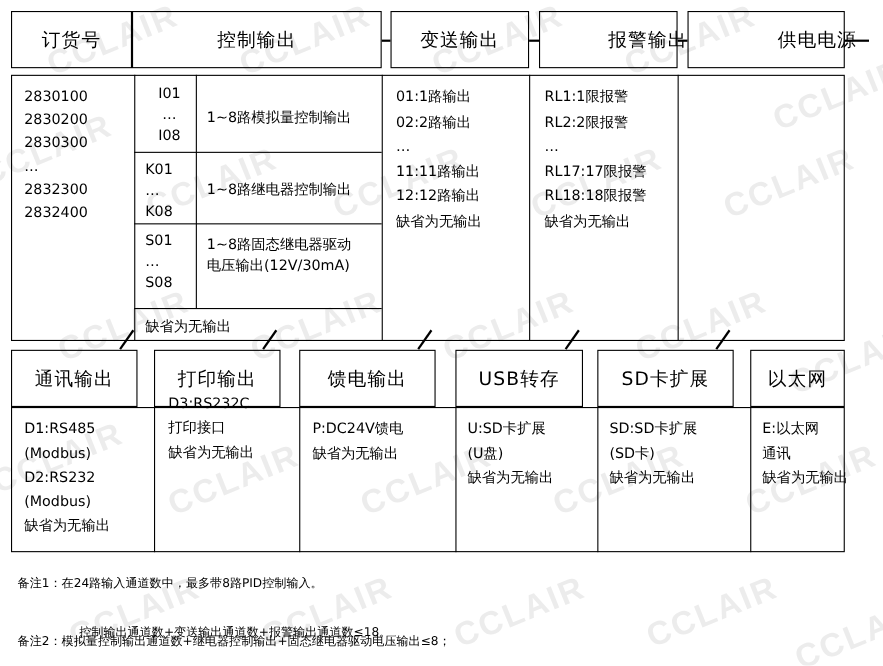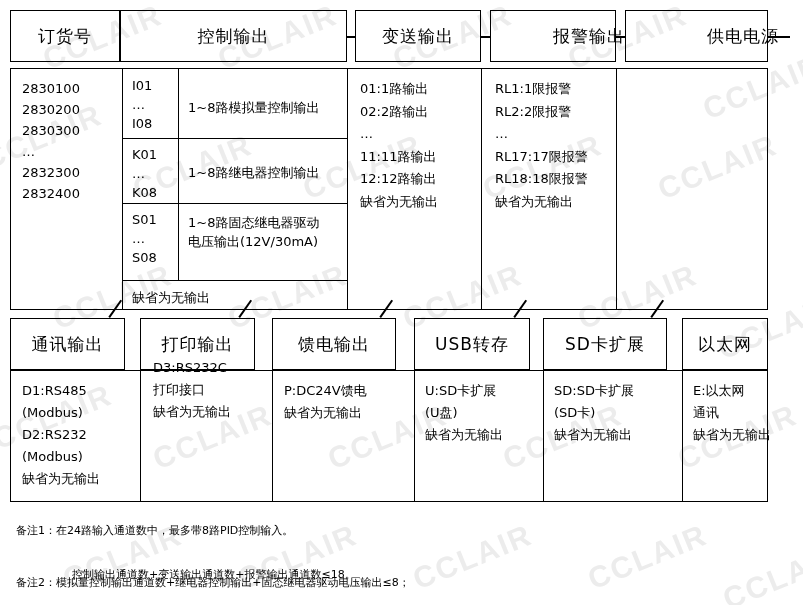--- a/index.html
+++ b/index.html
@@ -121,21 +121,21 @@
   <div class="thin-h" style="left:122px;top:203px;width:225px;"></div>
   <div class="thin-h" style="left:122px;top:280px;width:225px;"></div>
 
   <div class="cell-txt" style="left:22px;top:78px;width:96px;line-height:21px;">2830100
 2830200
 2830300
 …
 2832300
 2832400</div>
 
-  <div class="cell-txt" style="left:132px;top:76px;width:44px;">I01
+  <div class="cell-txt" style="left:132px;top:76px;width:44px;text-align:center;">I01
 …
 I08</div>
   <div class="cell-txt" style="left:132px;top:145px;width:44px;">K01
 …
 K08</div>
   <div class="cell-txt" style="left:132px;top:210px;width:44px;">S01
 …
 S08</div>
 
   <div class="cell-txt" style="left:188px;top:98px;width:155px;">1~8路模拟量控制输出</div>

